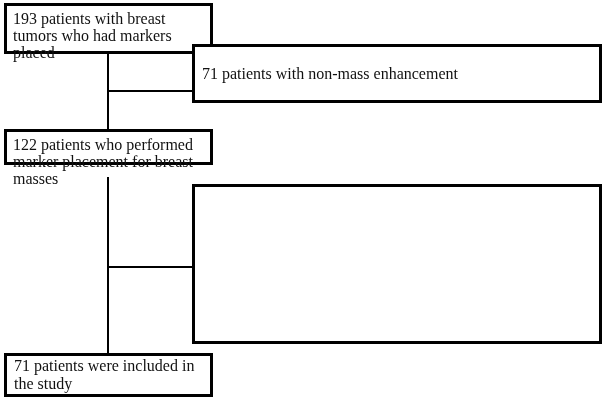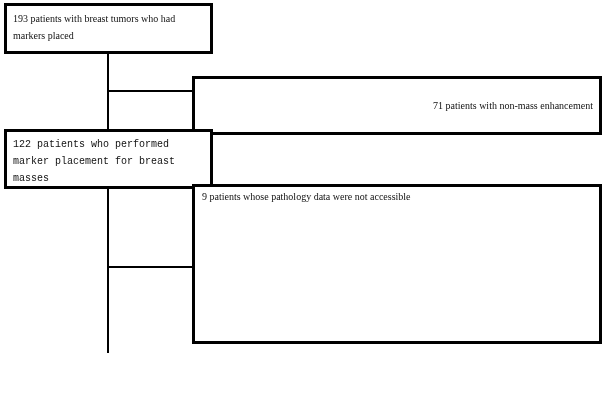--- a/index.html
+++ b/index.html
@@ -6,21 +6,21 @@
     margin: 0;
     padding: 0;
     background: #ffffff;
   }
   .canvas {
     position: relative;
     width: 605px;
     height: 408px;
     background: #ffffff;
     font-family: "Liberation Serif", "DejaVu Serif", serif;
-    font-size: 10px;
+    font-size: 16px;
     color: #111111;
     overflow: hidden;
   }
   .box {
     position: absolute;
     box-sizing: border-box;
     border: 3px solid #000000;
     background: #ffffff;
   }
   .box-pad {
@@ -30,24 +30,24 @@
   .box-vcenter {
     display: flex;
     align-items: center;
     padding-left: 7px;
     padding-right: 6px;
   }
   .box-total {
     left: 4px; top: 3px; width: 209px; height: 51px;
   }
   .box-nonmass {
-    left: 192px; top: 76px; width: 410px; height: 59px; justify-content: flex-end;
+    left: 192px; top: 44px; width: 410px; height: 59px;
   }
   .box-marker {
-    left: 4px; top: 129px; width: 209px; height: 60px; font-family: Liberation Mono, monospace;
+    left: 4px; top: 129px; width: 209px; height: 36px;
   }
   .box-exclusions {
     left: 192px; top: 184px; width: 410px; height: 160px;
     padding-left: 7px; padding-right: 6px;
   }
   .box-included {
     left: 4px; top: 353px; width: 209px; height: 44px;
   }
   .excl-line {
     margin: 11px 0 0 0;
@@ -81,17 +81,19 @@
 
   <div class="box box-vcenter box-nonmass">
     <span>71 patients with non-mass enhancement</span>
   </div>
 
   <div class="box box-pad box-marker">
     <span>122 patients who performed marker placement for breast  masses</span>
   </div>
 
   <div class="box box-exclusions">
-    <p class="excl-line first">9 patients whose pathology data were not accessible</p>
   </div>
 
+  <div class="box box-vcenter box-included">
+    <span>71 patients were included in the study</span>
+  </div>
 
 </div>
 
 </body></html>

